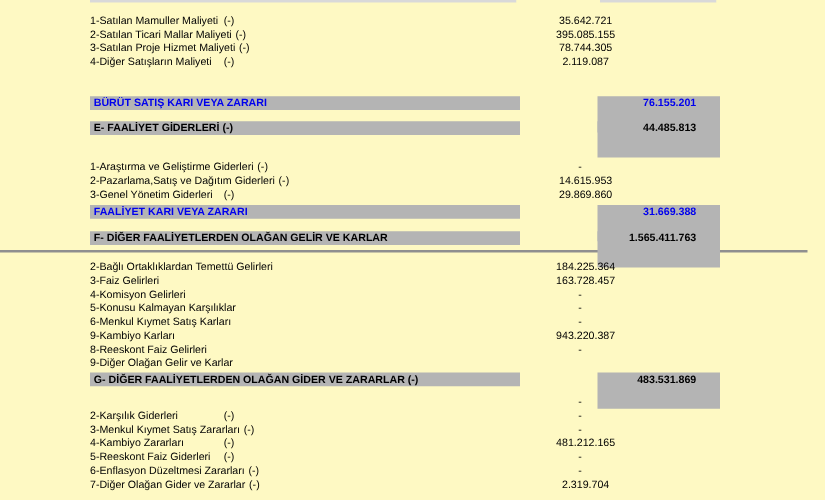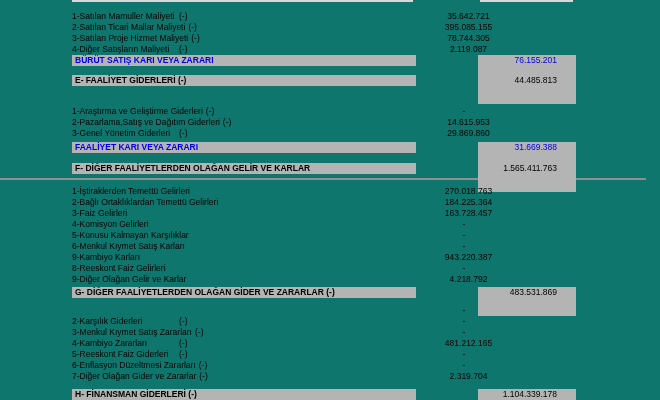--- a/index.html
+++ b/index.html
@@ -6,21 +6,21 @@
     --bar-gray:#b4b4b4;
     --blue:#0000ee;
     --divider:#8f8f8f;
     --remnant:#d9d9d9;
   }
   html,body{margin:0;padding:0;background:#fff;}
   #stage{
     position:relative;
     width:660px;height:400px;
     overflow:hidden;
-    background:#0f766e;
+    background:#fef9c3;
     font-family:"Liberation Sans","DejaVu Sans",sans-serif;
     font-size:8.5px;color:#000;
   }
   .remnant{position:absolute;top:0;height:2px;background:var(--remnant);}
   .remnant.left{left:72px;width:341px;}
   .remnant.right{left:480px;width:93px;}
   .items{}
   .row{position:relative;height:11px;line-height:11px;white-space:nowrap;}
   .cell-label{position:absolute;left:72px;top:0;height:11px;line-height:11px;}
   .lbl{display:inline-block;min-width:104px;}
@@ -30,21 +30,21 @@
   .hdr{position:relative;height:11px;}
   .hdr-label{
     position:absolute;left:72px;top:0;width:344px;height:11px;
     background:var(--bar-gray);
     font-weight:bold;line-height:11px;padding-left:3px;box-sizing:border-box;
     white-space:nowrap;overflow:hidden;
   }
   .hdr-value{
     position:absolute;left:478px;top:0;width:98px;height:29px;
     background:var(--bar-gray);
-    font-weight:normal;line-height:11px;text-align:right;
+    font-weight:bold;line-height:11px;text-align:right;
     padding-right:19px;box-sizing:border-box;white-space:nowrap;
   }
   .hdr.blue .hdr-label,.hdr.blue .hdr-value{color:var(--blue);}
   .divider{height:2px;width:646px;background:var(--divider);}
 </style>
 </head>
 <body>
 
 <div id="stage">
   <div class="remnant left"></div>
@@ -61,21 +61,21 @@
         </div>
         <div class="row">
           <div class="cell-label"><span class="lbl">3-Satılan Proje Hizmet Maliyeti</span><span class="paren">(-)</span></div>
           <div class="cell-value">78.744.305</div>
         </div>
         <div class="row">
           <div class="cell-label"><span class="lbl">4-Diğer Satışların Maliyeti</span><span class="paren">(-)</span></div>
           <div class="cell-value">2.119.087</div>
         </div>
       </div>
-      <div class="hdr blue" style="margin-top: 0;">
+      <div class="hdr blue" style="margin-top: 22px;">
         <div class="hdr-label">BÜRÜT SATIŞ KARI VEYA ZARARI</div>
         <div class="hdr-value">76.155.201</div>
       </div>
       <div class="hdr" style="margin-top: 9px;">
         <div class="hdr-label">E- FAALİYET GİDERLERİ  (-)</div>
         <div class="hdr-value">44.485.813</div>
       </div>
       <div class="items" style="margin-top: 20px;">
         <div class="row">
           <div class="cell-label"><span class="lbl">1-Araştırma ve Geliştirme Giderleri</span><span class="paren">(-)</span></div>
@@ -94,24 +94,20 @@
         <div class="hdr-label">FAALİYET KARI VEYA ZARARI</div>
         <div class="hdr-value">31.669.388</div>
       </div>
       <div class="hdr" style="margin-top: 10px; padding-left: 10px;">
         <div class="hdr-label">F- DİĞER FAALİYETLERDEN OLAĞAN GELİR VE KARLAR</div>
         <div class="hdr-value">1.565.411.763</div>
       </div>
       <div class="divider" style="margin-top: 4px;"></div>
       <div class="items" style="margin-top: 6px;">
         <div class="row">
-          <div class="cell-label"><span class="lbl">1-İştiraklerden Temettü Gelirleri</span></div>
-          <div class="cell-value">270.018.763</div>
-        </div>
-        <div class="row">
           <div class="cell-label"><span class="lbl">2-Bağlı Ortaklıklardan Temettü Gelirleri</span></div>
           <div class="cell-value">184.225.364</div>
         </div>
         <div class="row">
           <div class="cell-label"><span class="lbl">3-Faiz Gelirleri</span></div>
           <div class="cell-value">163.728.457</div>
         </div>
         <div class="row">
           <div class="cell-label"><span class="lbl">4-Komisyon Gelirleri</span></div>
           <div class="cell-value dash">-</div>
@@ -127,21 +123,20 @@
         <div class="row">
           <div class="cell-label"><span class="lbl">9-Kambiyo Karları</span></div>
           <div class="cell-value">943.220.387</div>
         </div>
         <div class="row">
           <div class="cell-label"><span class="lbl">8-Reeskont Faiz Gelirleri</span></div>
           <div class="cell-value dash">-</div>
         </div>
         <div class="row">
           <div class="cell-label"><span class="lbl">9-Diğer Olağan Gelir ve Karlar</span></div>
-          <div class="cell-value">4.218.792</div>
         </div>
       </div>
       <div class="hdr" style="margin-top: 2px;">
         <div class="hdr-label">G- DİĞER FAALİYETLERDEN OLAĞAN GİDER VE ZARARLAR (-)</div>
         <div class="hdr-value">483.531.869</div>
       </div>
       <div class="items" style="margin-top: 7px;">
         <div class="row">
           <div class="cell-value dash">-</div>
         </div>

